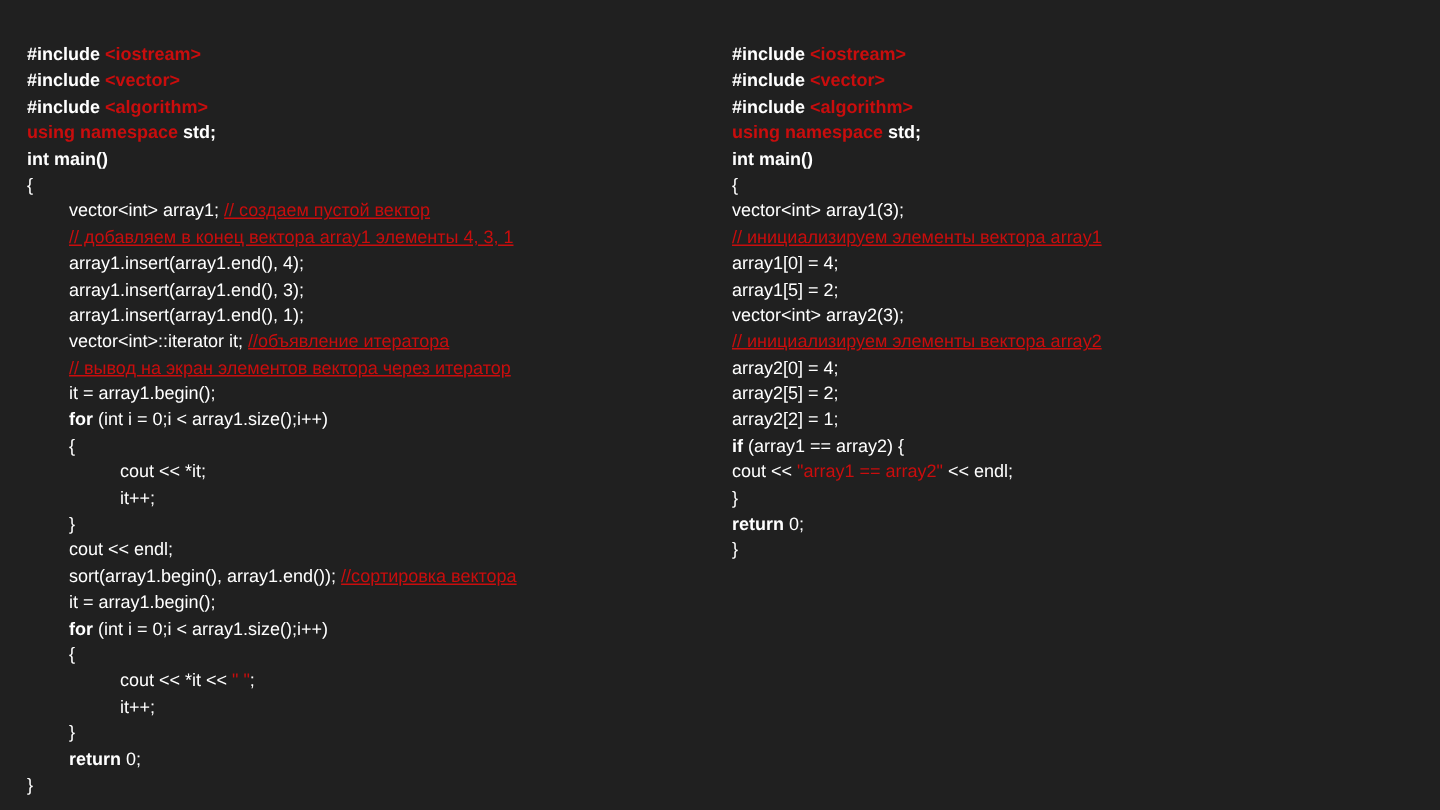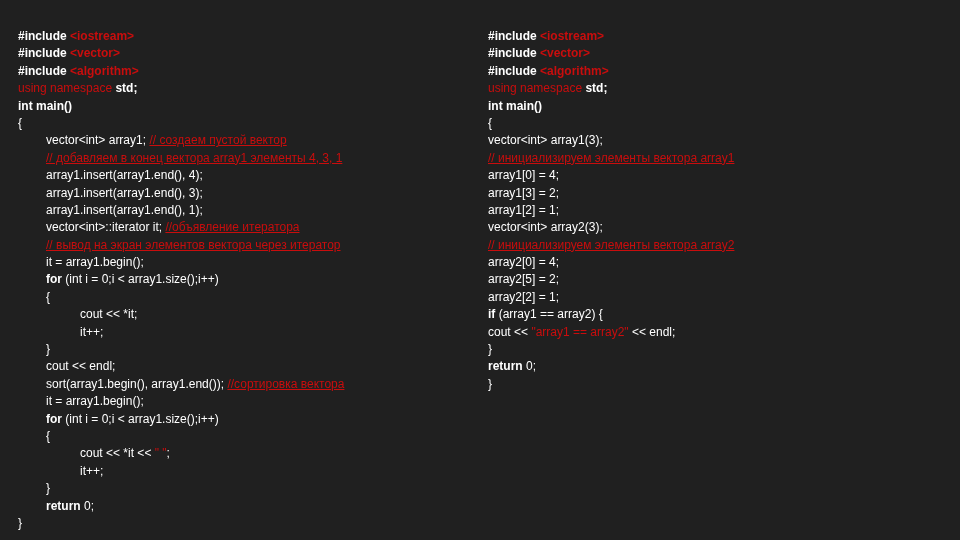--- a/index.html
+++ b/index.html
@@ -23,21 +23,21 @@
   }
   .col-left {
     flex: 0 0 450px;
     padding-right: 10px;
   }
   .col-right {
     flex: 1;
     padding-left: 10px;
   }
   .line { white-space: pre; }
-  .kw   { color: #c90d0d; font-weight: normal; }
+  .kw   { color: #c90d0d; font-weight: bold; }
   .hdr  { color: #c90d0d; font-weight: bold; }
   .cmt  { color: #c90d0d; text-decoration: underline; }
   .str  { color: #c90d0d; }
   .wht  { color: #ffffff; }
   .whtb { color: #ffffff; font-weight: bold; }
   .idb  { color: #ffffff; font-weight: bold; }
   .ind1 { padding-left: 28px; }
   .ind2 { padding-left: 62px; }
 </style>
 </head>
@@ -80,22 +80,21 @@
   <div class="col-right">
     <div class="line"><span class="idb">#include </span><span class="hdr">&lt;iostream&gt;</span></div>
     <div class="line"><span class="idb">#include </span><span class="hdr">&lt;vector&gt;</span></div>
     <div class="line"><span class="idb">#include </span><span class="hdr">&lt;algorithm&gt;</span></div>
     <div class="line"><span class="kw">using namespace </span><span class="idb">std;</span></div>
     <div class="line"><span class="idb">int main</span><span class="whtb">()</span></div>
     <div class="line wht">{</div>
     <div class="line wht">vector&lt;int&gt; array1(3);</div>
     <div class="line cmt">// инициализируем элементы вектора array1</div>
     <div class="line wht">array1[0] = 4;</div>
-    <div class="line wht">array1[3] = 2;</div>
-    <div class="line wht">array1[2] = 1;</div>
+    <div class="line wht">array1[5] = 2;</div>
     <div class="line wht">vector&lt;int&gt; array2(3);</div>
     <div class="line cmt">// инициализируем элементы вектора array2</div>
     <div class="line wht">array2[0] = 4;</div>
     <div class="line wht">array2[5] = 2;</div>
     <div class="line wht">array2[2] = 1;</div>
     <div class="line"><span class="idb">if </span><span class="wht">(array1 == array2) {</span></div>
     <div class="line"><span class="wht">cout &lt;&lt; </span><span class="str">"array1 == array2"</span><span class="wht"> &lt;&lt; endl;</span></div>
     <div class="line wht">}</div>
     <div class="line"><span class="idb">return </span><span class="wht">0;</span></div>
     <div class="line wht">}</div>

